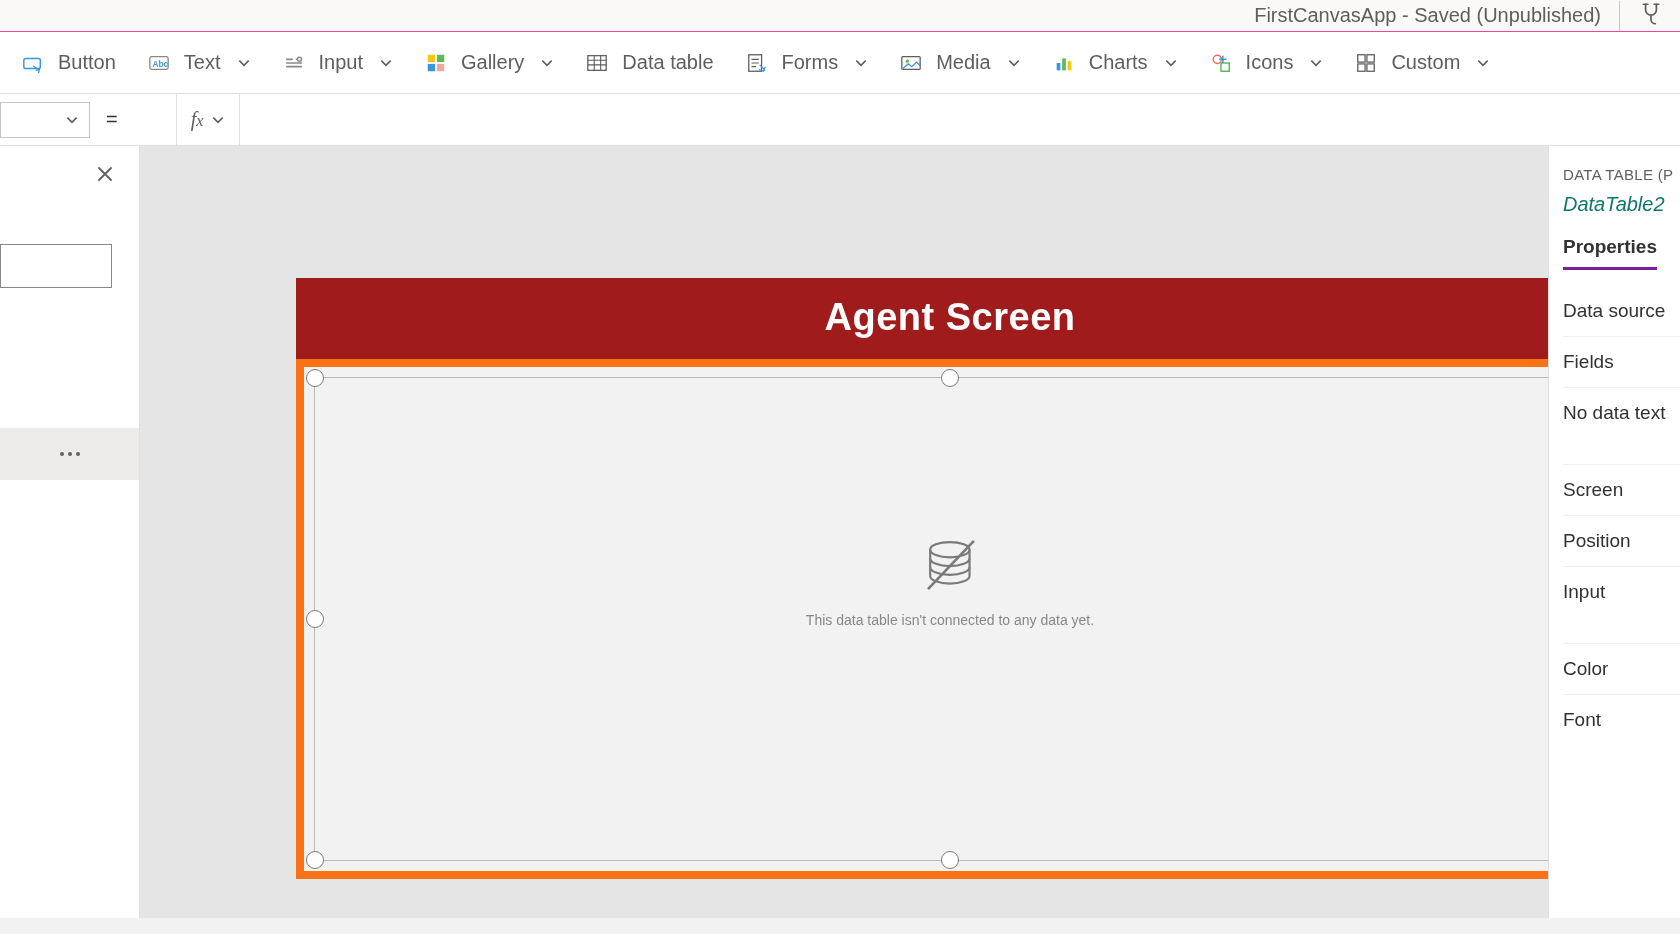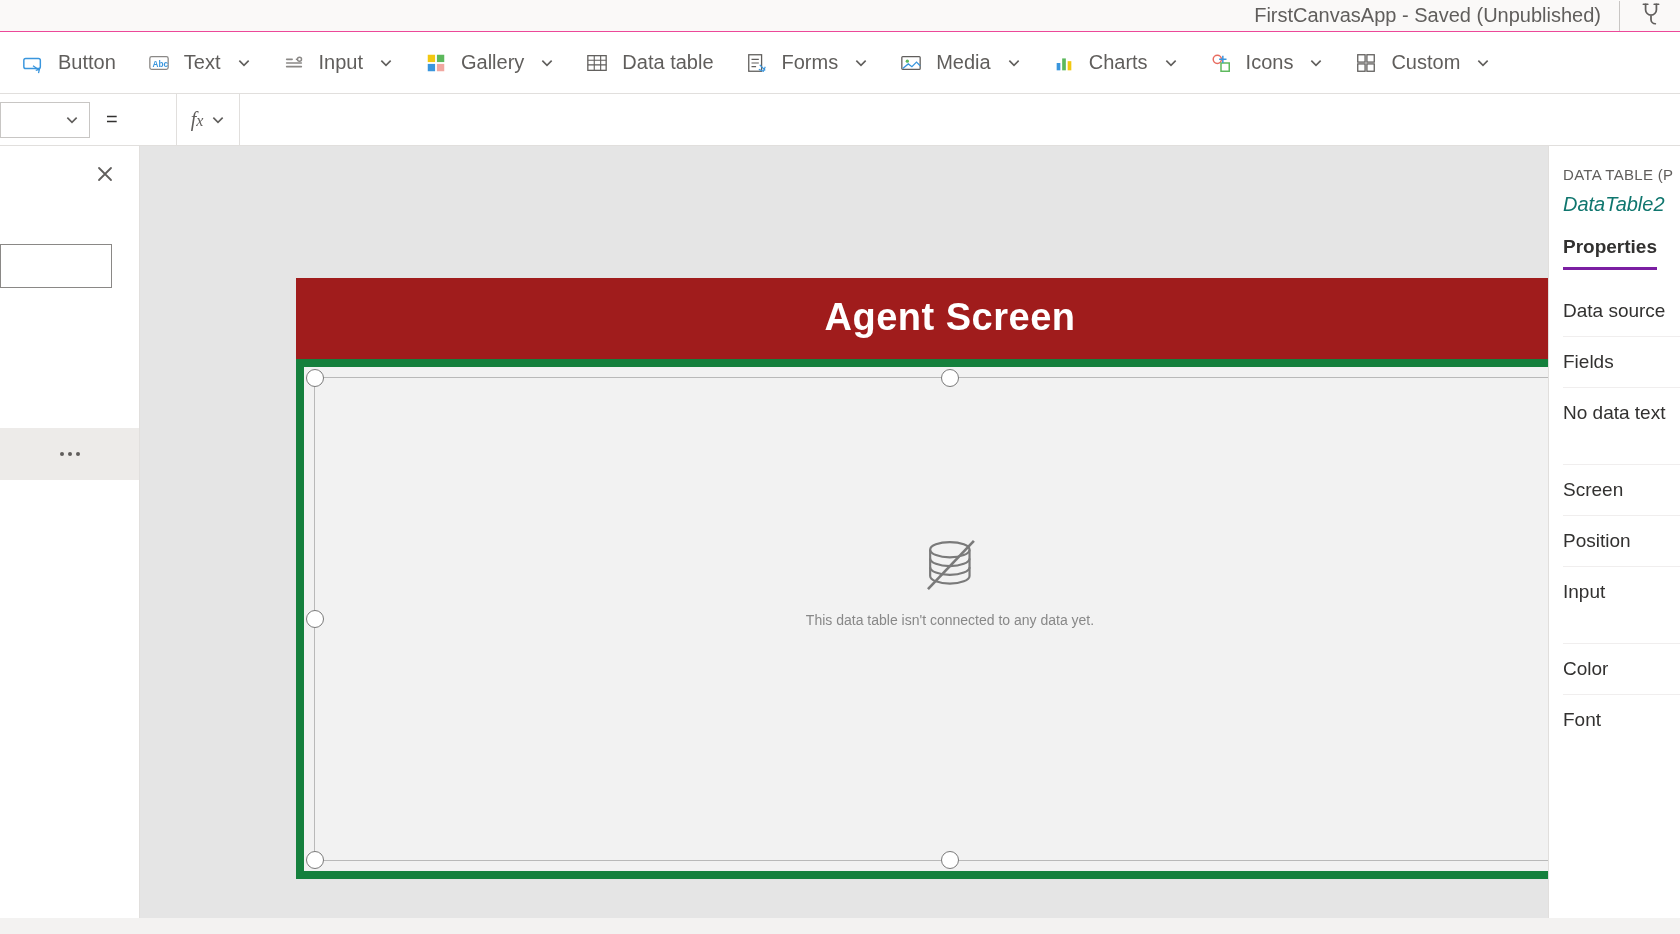--- a/index.html
+++ b/index.html
@@ -162,21 +162,21 @@
   background: #a01c1c;
   color: #fff;
   text-align: center;
   font-size: 38px;
   font-weight: 700;
   padding: 18px 0 22px 0;
   letter-spacing: 0.5px;
 }
 .data-table-select {
   position: relative;
-  border: 8px solid #15803d;
+  border: 8px solid #f97316;
   height: 520px;
   background: #f2f2f2;
   margin-top: -2px;
 }
 .dt-inner {
   position:absolute;
   left:10px; top:10px; right:10px; bottom:10px;
   border:1px solid #b9b9b9;
 }
 .handle {

